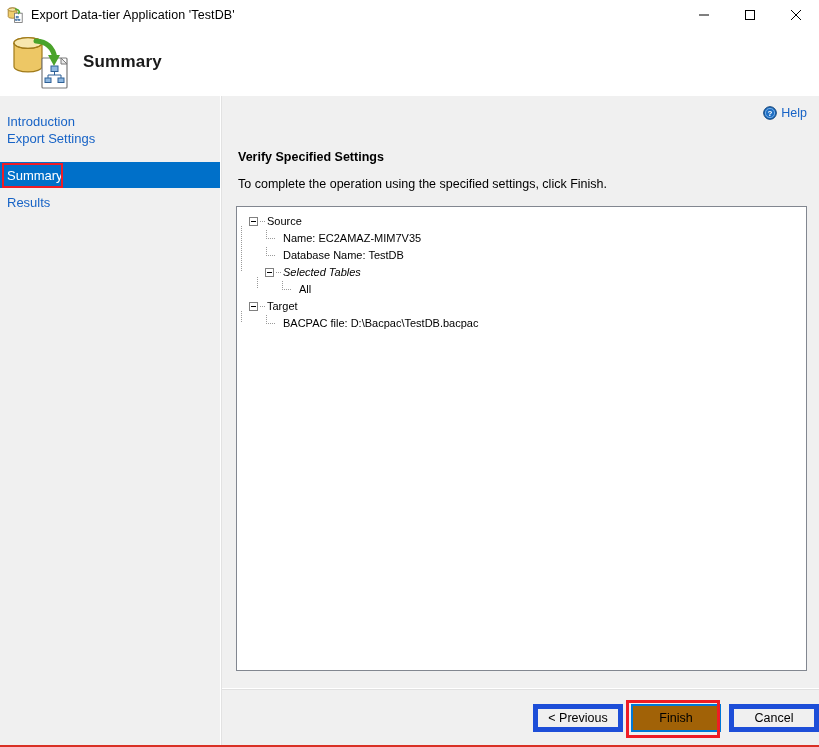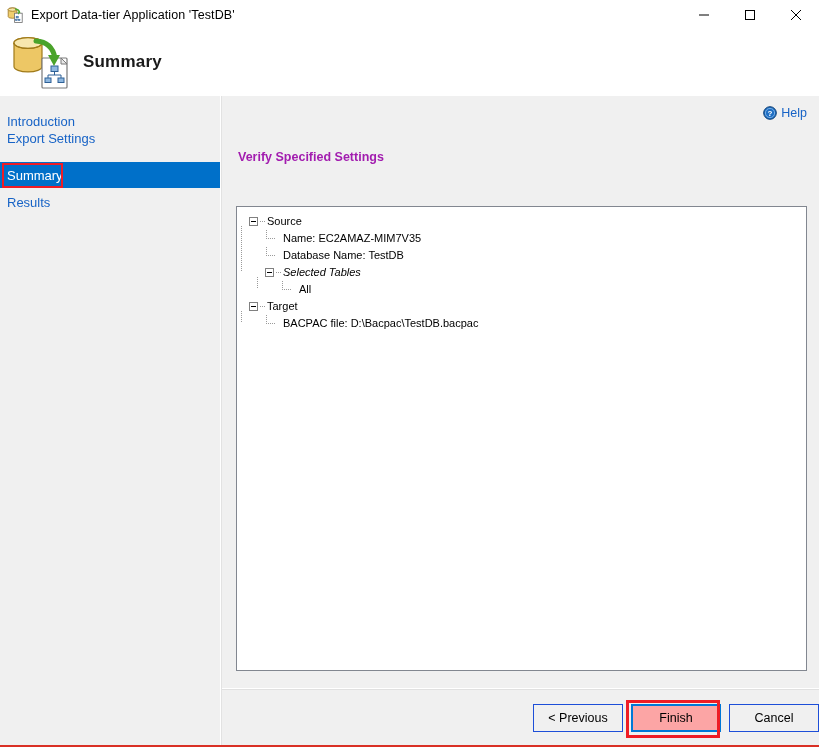--- a/index.html
+++ b/index.html
@@ -152,21 +152,21 @@
   #help-icon {
     width: 14px; height: 14px;
     margin-right: 4px;
     flex: none;
   }
   #content-heading {
     position: absolute;
     left: 16px; top: 54px;
     font-size: 12.5px;
     font-weight: bold;
-    color: #a21caf;
+    color: #000000;
   }
   #content-sub {
     position: absolute;
     left: 16px; top: 81px;
     font-size: 12.5px;
     color: #000;
     white-space: nowrap;
   }
 
   
@@ -243,36 +243,36 @@
     position: absolute;
     left: 222px; top: 690px;
     width: 597px; height: 57px;
     background: #f0f0f0;
   }
   .btn {
     position: absolute;
     top: 14px;
     height: 28px;
     background: #f0f0f0;
-    border: 1px solid #1d4ed8;
+    border: 5px solid #1d4ed8;
     box-sizing: border-box;
     font-family: "Liberation Sans", sans-serif;
     font-size: 12.5px;
     color: #000;
     display: flex;
     align-items: center;
     justify-content: center;
     cursor: default;
     white-space: nowrap;
   }
   #btn-previous { left: 311px; width: 90px; }
   #btn-finish {
     left: 409px; width: 90px;
     border: 2px solid #0078d7;
-    background: #fca5a5;
+    background: #a16207;
   }
   #btn-cancel { left: 507px; width: 90px; }
 
   #finish-annot {
     position: absolute;
     left: 626px; top: 700px;
     width: 94px; height: 38px;
     border: 3px solid #ee1c25;
     box-sizing: border-box;
     pointer-events: none;
@@ -371,20 +371,21 @@
       <svg width="14" height="14" viewBox="0 0 14 14">
         <circle cx="7" cy="7" r="6.3" fill="#1f6fc4" stroke="#0b3d73" stroke-width="1"></circle>
         <circle cx="7" cy="7" r="4.6" fill="none" stroke="#7fb3e6" stroke-width="0.9"></circle>
         <text x="7" y="10.3" font-family="Liberation Sans, sans-serif" font-size="8" font-weight="bold" fill="#ffffff" text-anchor="middle">?</text>
       </svg>
     </span>
     <span>Help</span>
   </div>
 
   <div id="content-heading">Verify Specified Settings</div>
+  <div id="content-sub">To complete the operation using the specified settings, click Finish.</div>
 
   <div id="tree-panel">
     <div id="tree-root">
         <div class="tnode"><span class="expander" style="left: 0px;"></span><span class="dotted-h" style="left: 11px; width: 6px;"></span><span class="tlabel" style="margin-left: 18px;">Source</span></div>
         <div class="tnode"><span class="dotted-h" style="left: 17px; width: 10px;"></span><span class="dotted-v" style="left: 17px; top: 0px; height: 9px;"></span><span class="tlabel" style="margin-left: 34px;">Name: EC2AMAZ-MIM7V35</span></div>
         <div class="tnode"><span class="dotted-h" style="left: 17px; width: 10px;"></span><span class="dotted-v" style="left: 17px; top: 0px; height: 9px;"></span><span class="tlabel" style="margin-left: 34px;">Database Name: TestDB</span></div>
         <div class="tnode"><span class="expander" style="left: 16px;"></span><span class="dotted-h" style="left: 27px; width: 6px;"></span><span class="tlabel" style="margin-left: 34px; font-style: italic;">Selected Tables</span></div>
         <div class="tnode"><span class="dotted-h" style="left: 33px; width: 10px;"></span><span class="dotted-v" style="left: 33px; top: 0px; height: 9px;"></span><span class="tlabel" style="margin-left: 50px;">All</span></div>
         <div class="tnode"><span class="expander" style="left: 0px;"></span><span class="dotted-h" style="left: 11px; width: 6px;"></span><span class="tlabel" style="margin-left: 18px;">Target</span></div>
         <div class="tnode"><span class="dotted-h" style="left: 17px; width: 10px;"></span><span class="dotted-v" style="left: 17px; top: 0px; height: 9px;"></span><span class="tlabel" style="margin-left: 34px;">BACPAC file: D:\Bacpac\TestDB.bacpac</span></div>

